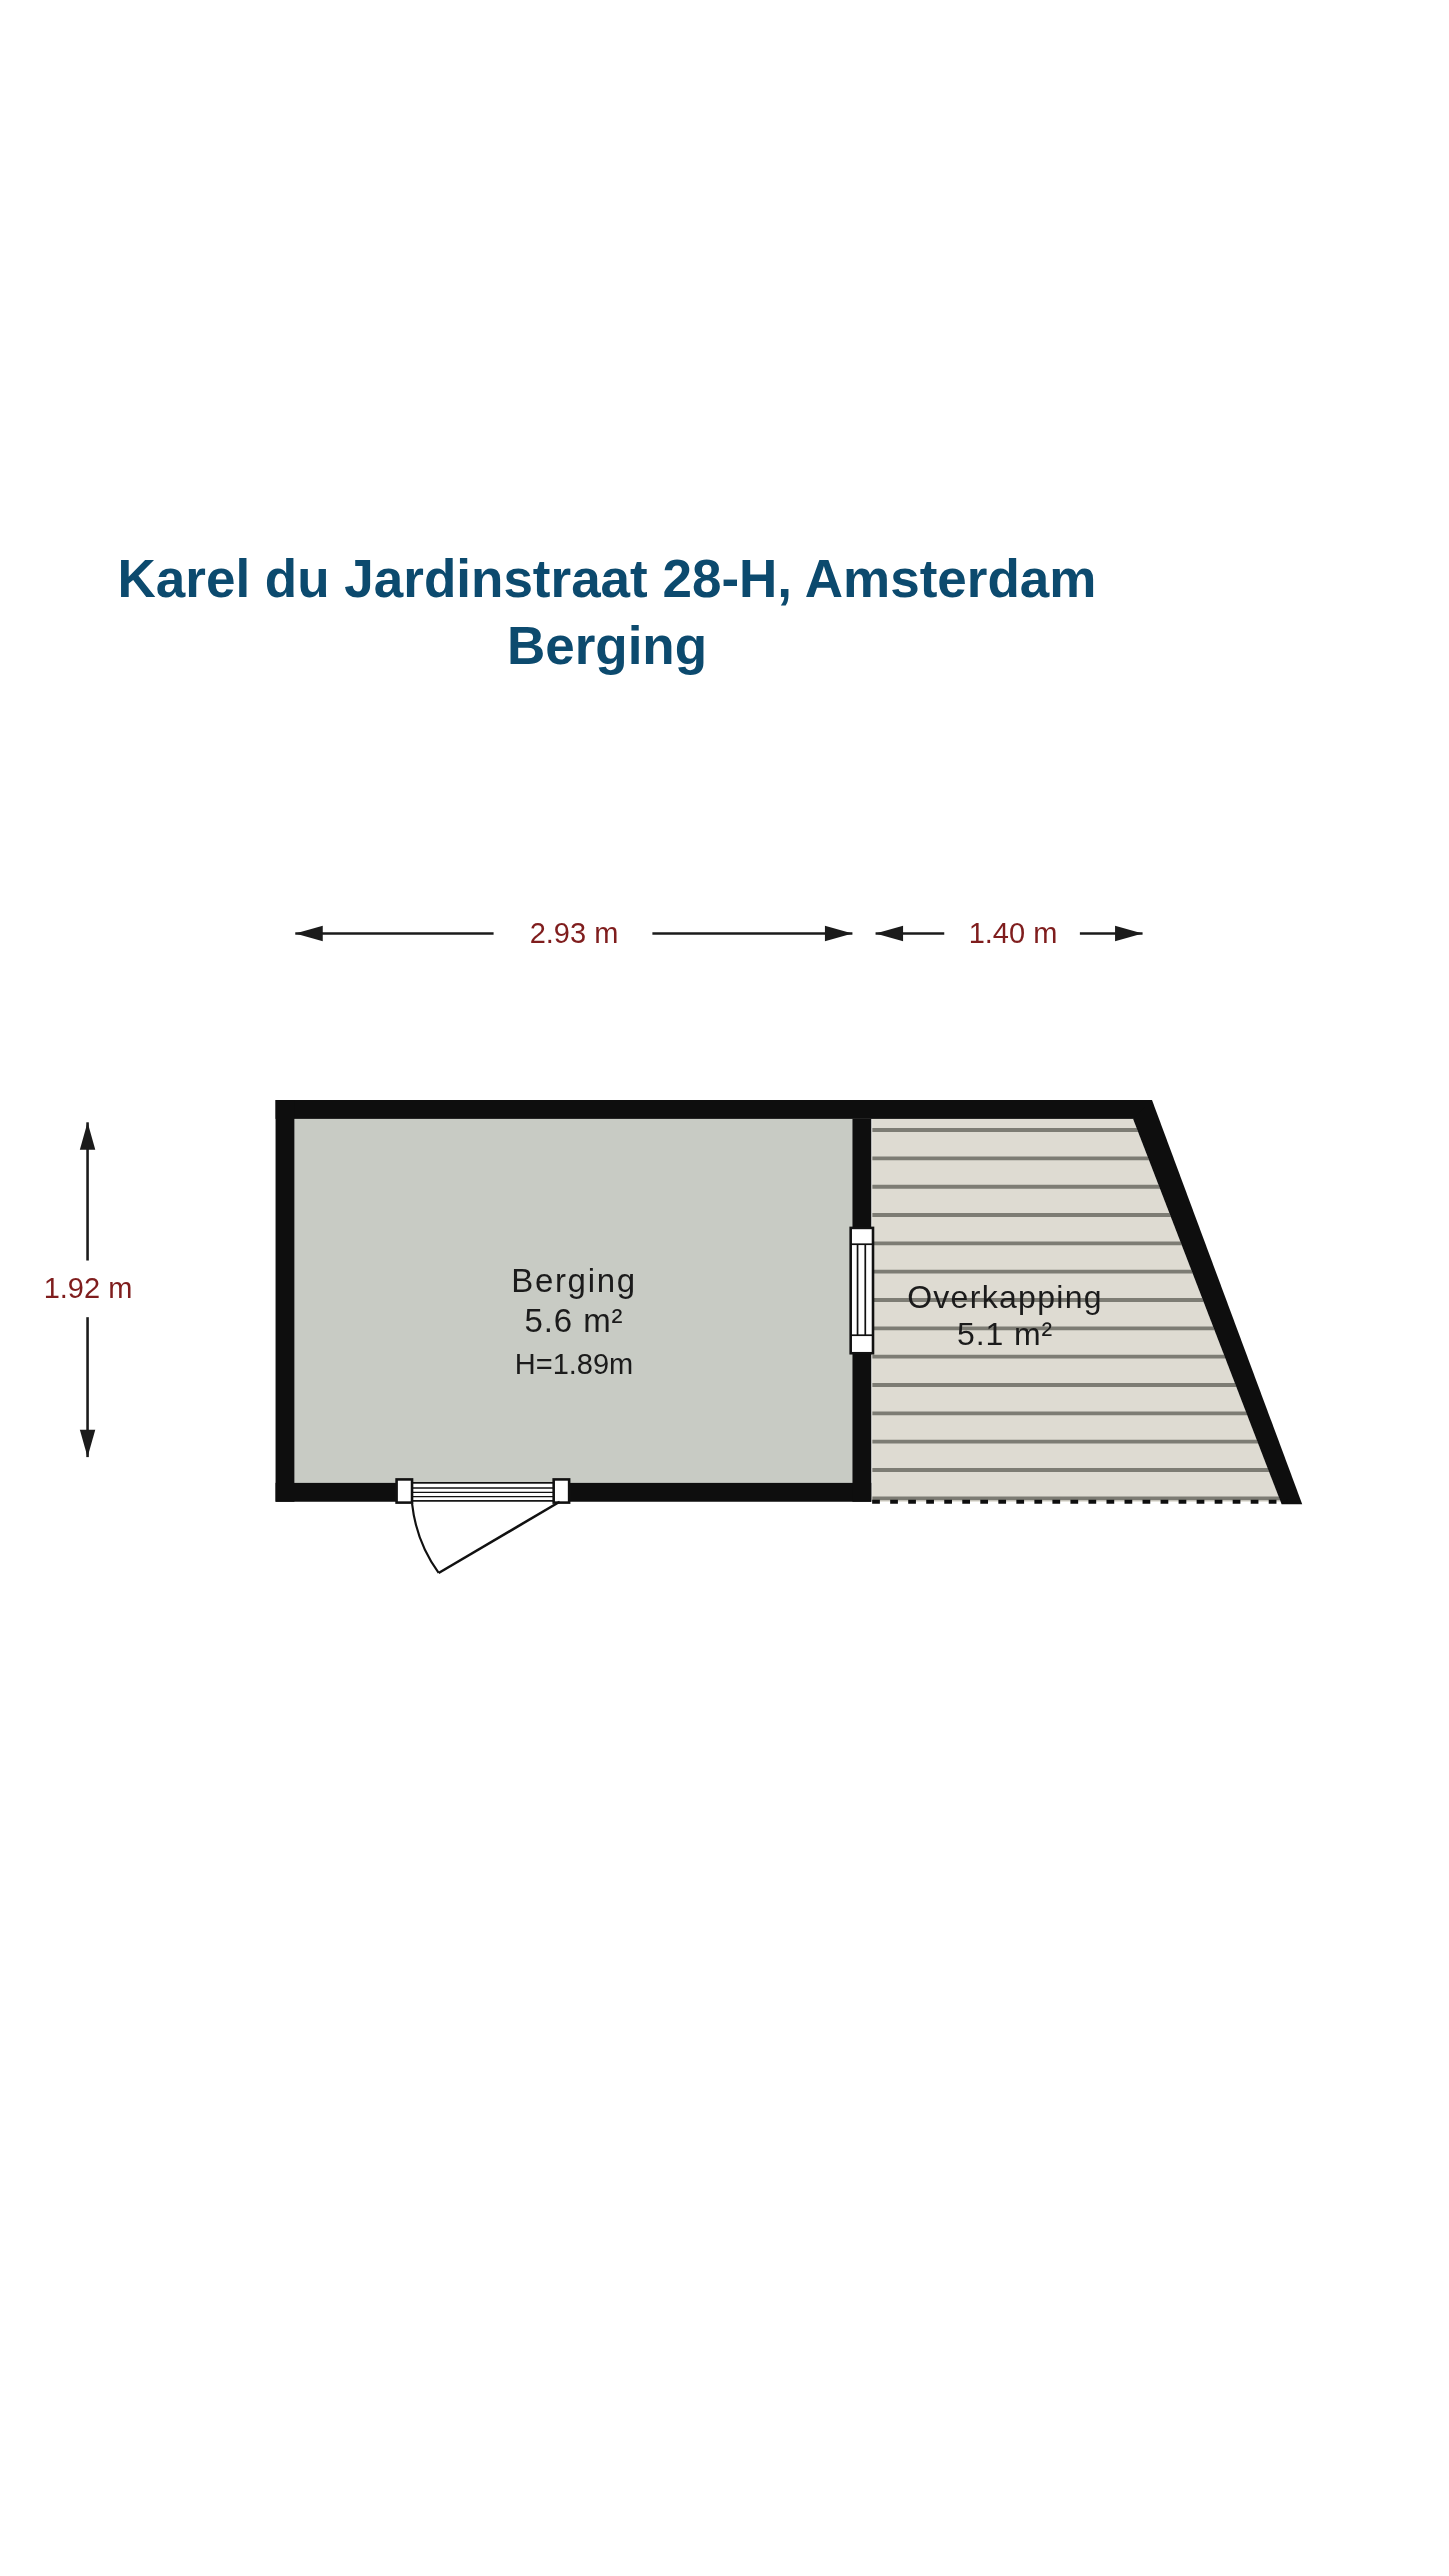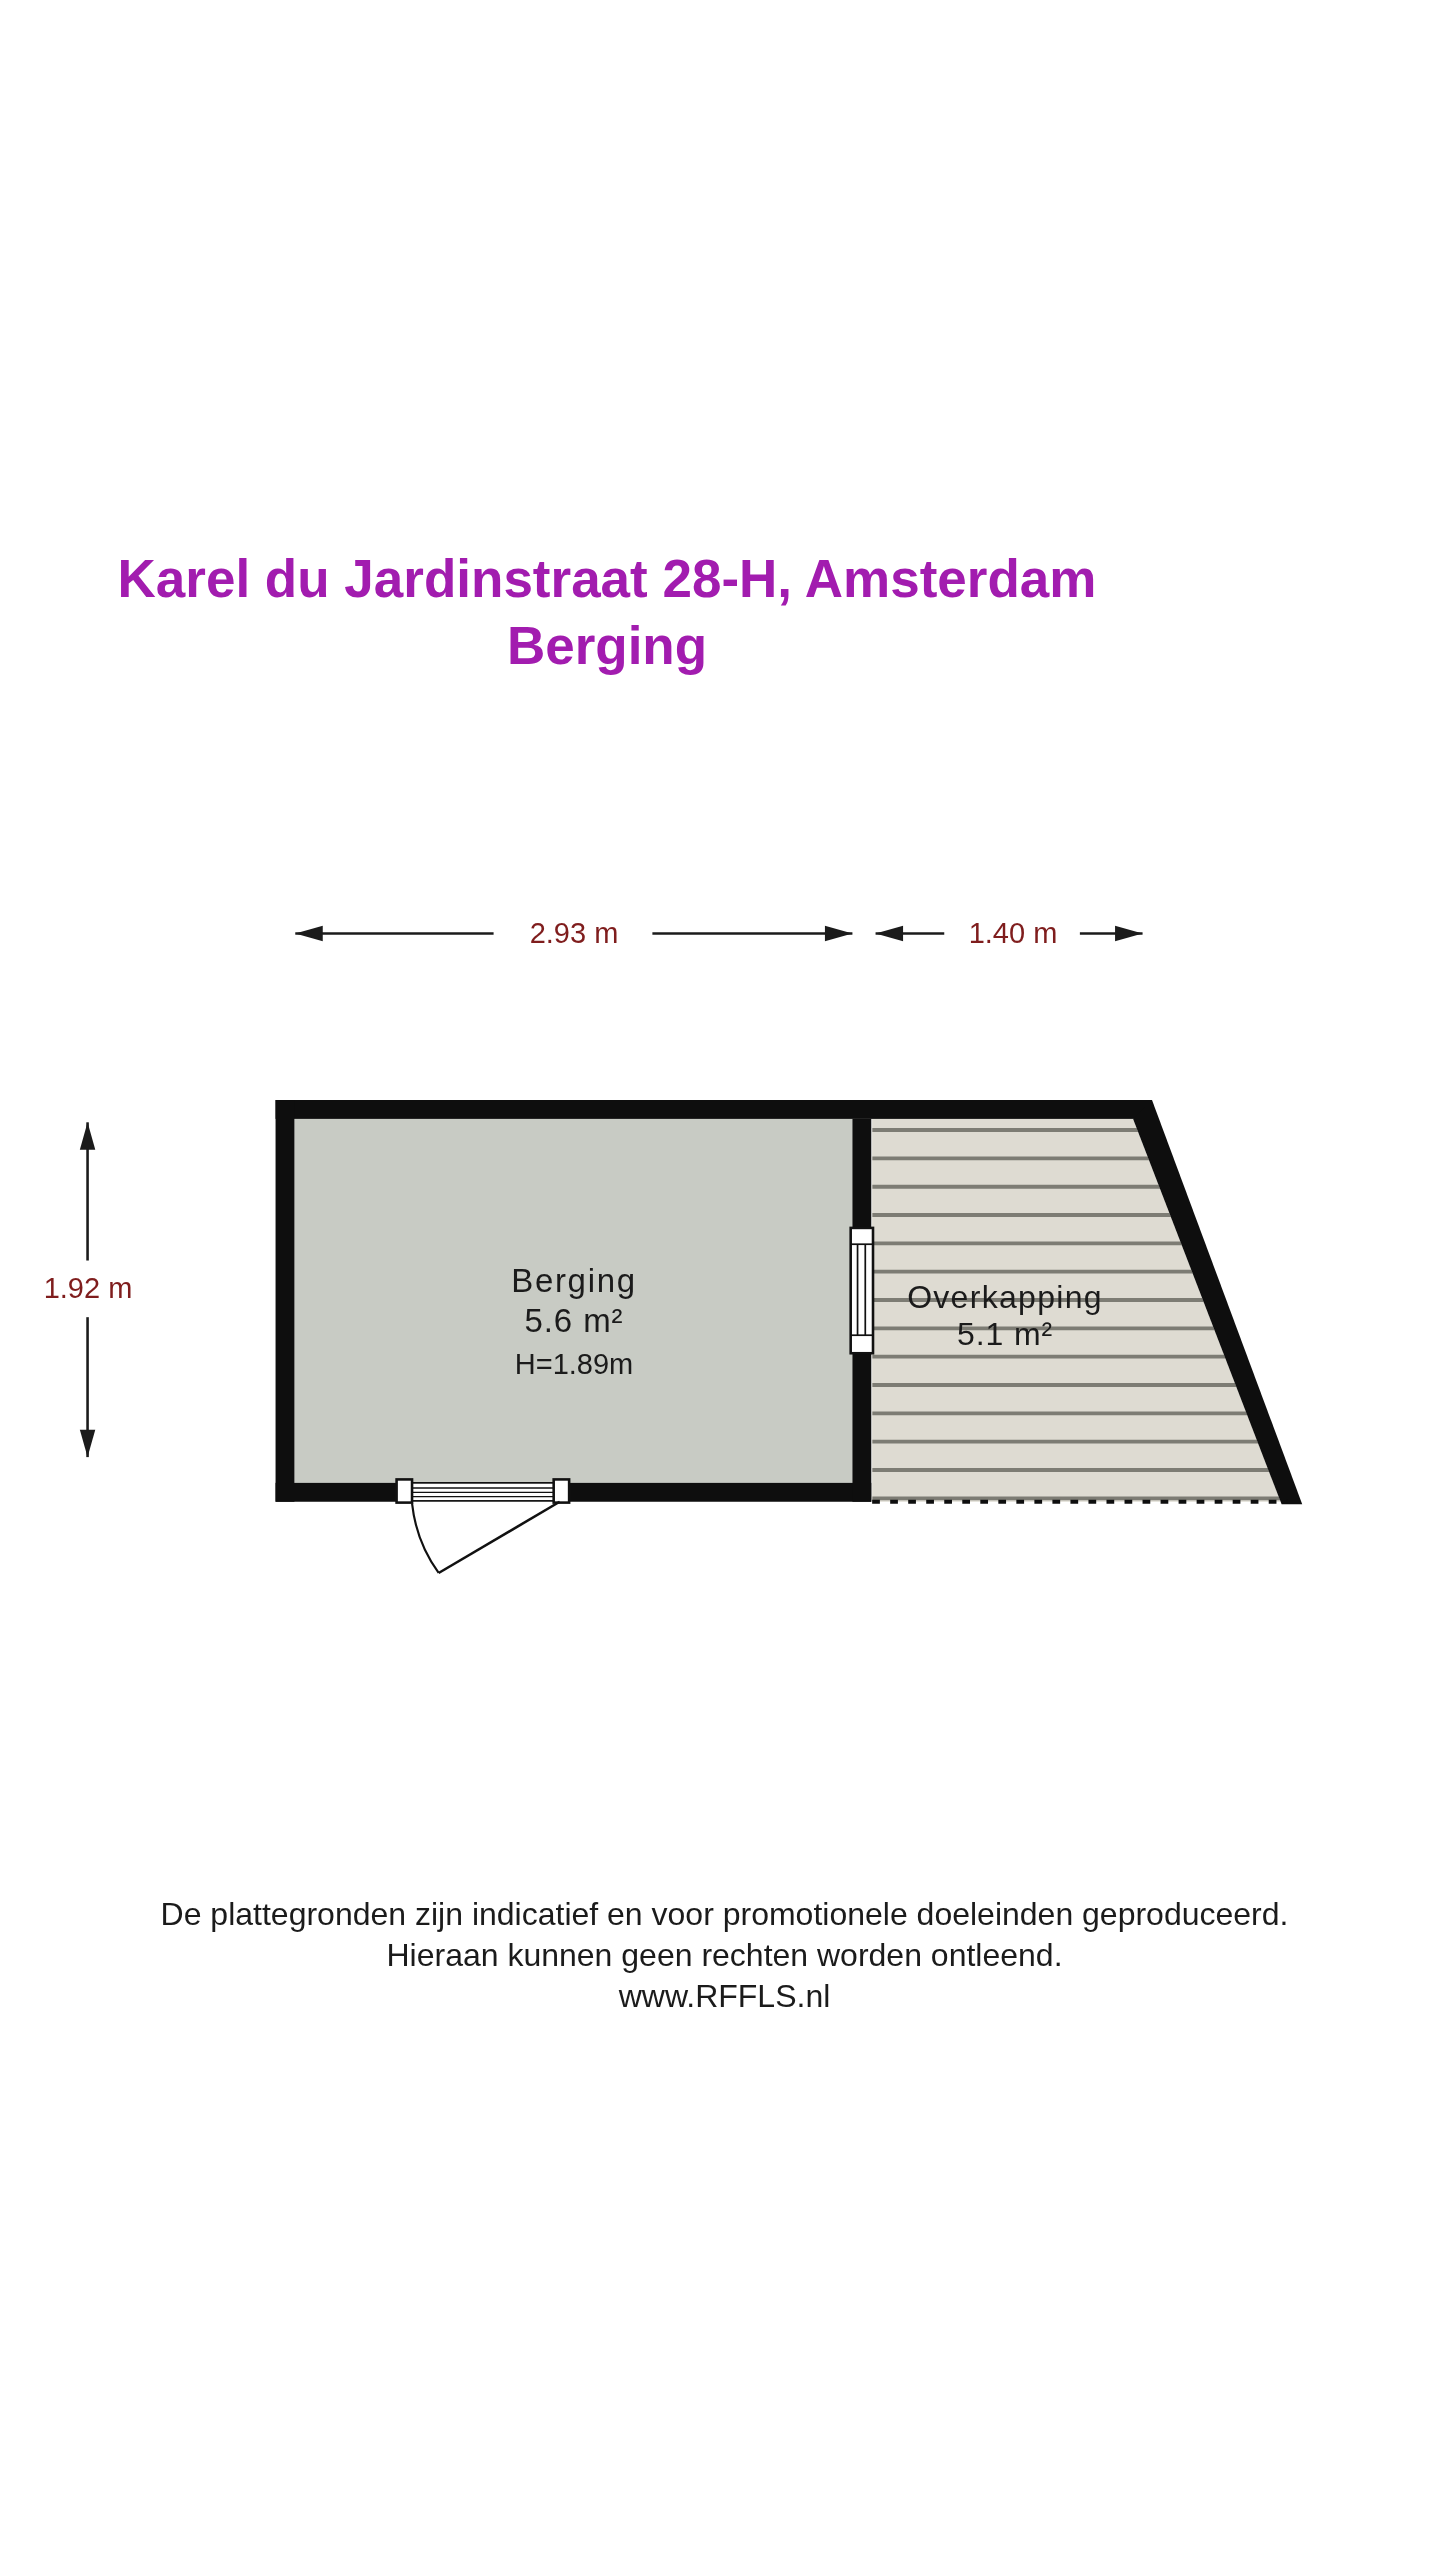--- a/index.html
+++ b/index.html
@@ -1,20 +1,20 @@
 <!DOCTYPE html>
 <html style="font-size:13.7px"><head>
 <meta charset="utf-8">
 <style>
   html,body{margin:0;padding:0;}
   body{background:#ffffff;font-family:"Liberation Sans", sans-serif;}
   .page{position:relative;width:1449px;height:2576px;background:#ffffff;overflow:hidden;color:#1b1b1b;}
   .abs{position:absolute;}
   .center-xy{transform:translate(-50%,-50%);white-space:nowrap;}
-  .title-block{top:545px;left:0;width:1214px;text-align:center;font-weight:bold;font-size:53px;line-height:67px;letter-spacing:0px;color:#a21caf;}
+  .title-block{top:545px;left:0;width:1214px;text-align:center;font-weight:bold;font-size:53px;line-height:67px;letter-spacing:0px;color:#0c4a6e;}
   .dim-label{font-size:29px;color:#7f1d1d;}
   .room-label{color:#1b1b1b;}
   .berging-name{left:574px;top:1281px;font-size:33px;letter-spacing:1.7px;}
   .berging-area{left:574px;top:1321px;font-size:33px;letter-spacing:0.9px;}
   .berging-height{left:574px;top:1364px;font-size:29px;}
   .overkapping-name{left:1005px;top:1297px;font-size:32px;letter-spacing:1.3px;}
   .overkapping-area{left:1005px;top:1334px;font-size:32px;letter-spacing:0.9px;}
   .dim-h-berging{left:574px;top:933px;}
   .dim-h-overkapping{left:1013px;top:933px;}
   .dim-v-berging{left:88px;top:1288px;}
@@ -118,20 +118,15 @@
   <div class="abs center-xy dim-label dim-h-berging">2.93 m</div>
   <div class="abs center-xy dim-label dim-h-overkapping">1.40 m</div>
   <div class="abs center-xy dim-label dim-v-berging">1.92 m</div>
 
   <div class="abs center-xy room-label berging-name">Berging</div>
   <div class="abs center-xy room-label berging-area">5.6 m²</div>
   <div class="abs center-xy room-label berging-height">H=1.89m</div>
   <div class="abs center-xy room-label overkapping-name">Overkapping</div>
   <div class="abs center-xy room-label overkapping-area">5.1 m²</div>
 
-  <div class="abs footer-block">
-    <div>De plattegronden zijn indicatief en voor promotionele doeleinden geproduceerd.</div>
-    <div>Hieraan kunnen geen rechten worden ontleend.</div>
-    <div>www.RFFLS.nl</div>
-  </div>
 
 </div>
 
 
 </body></html>

